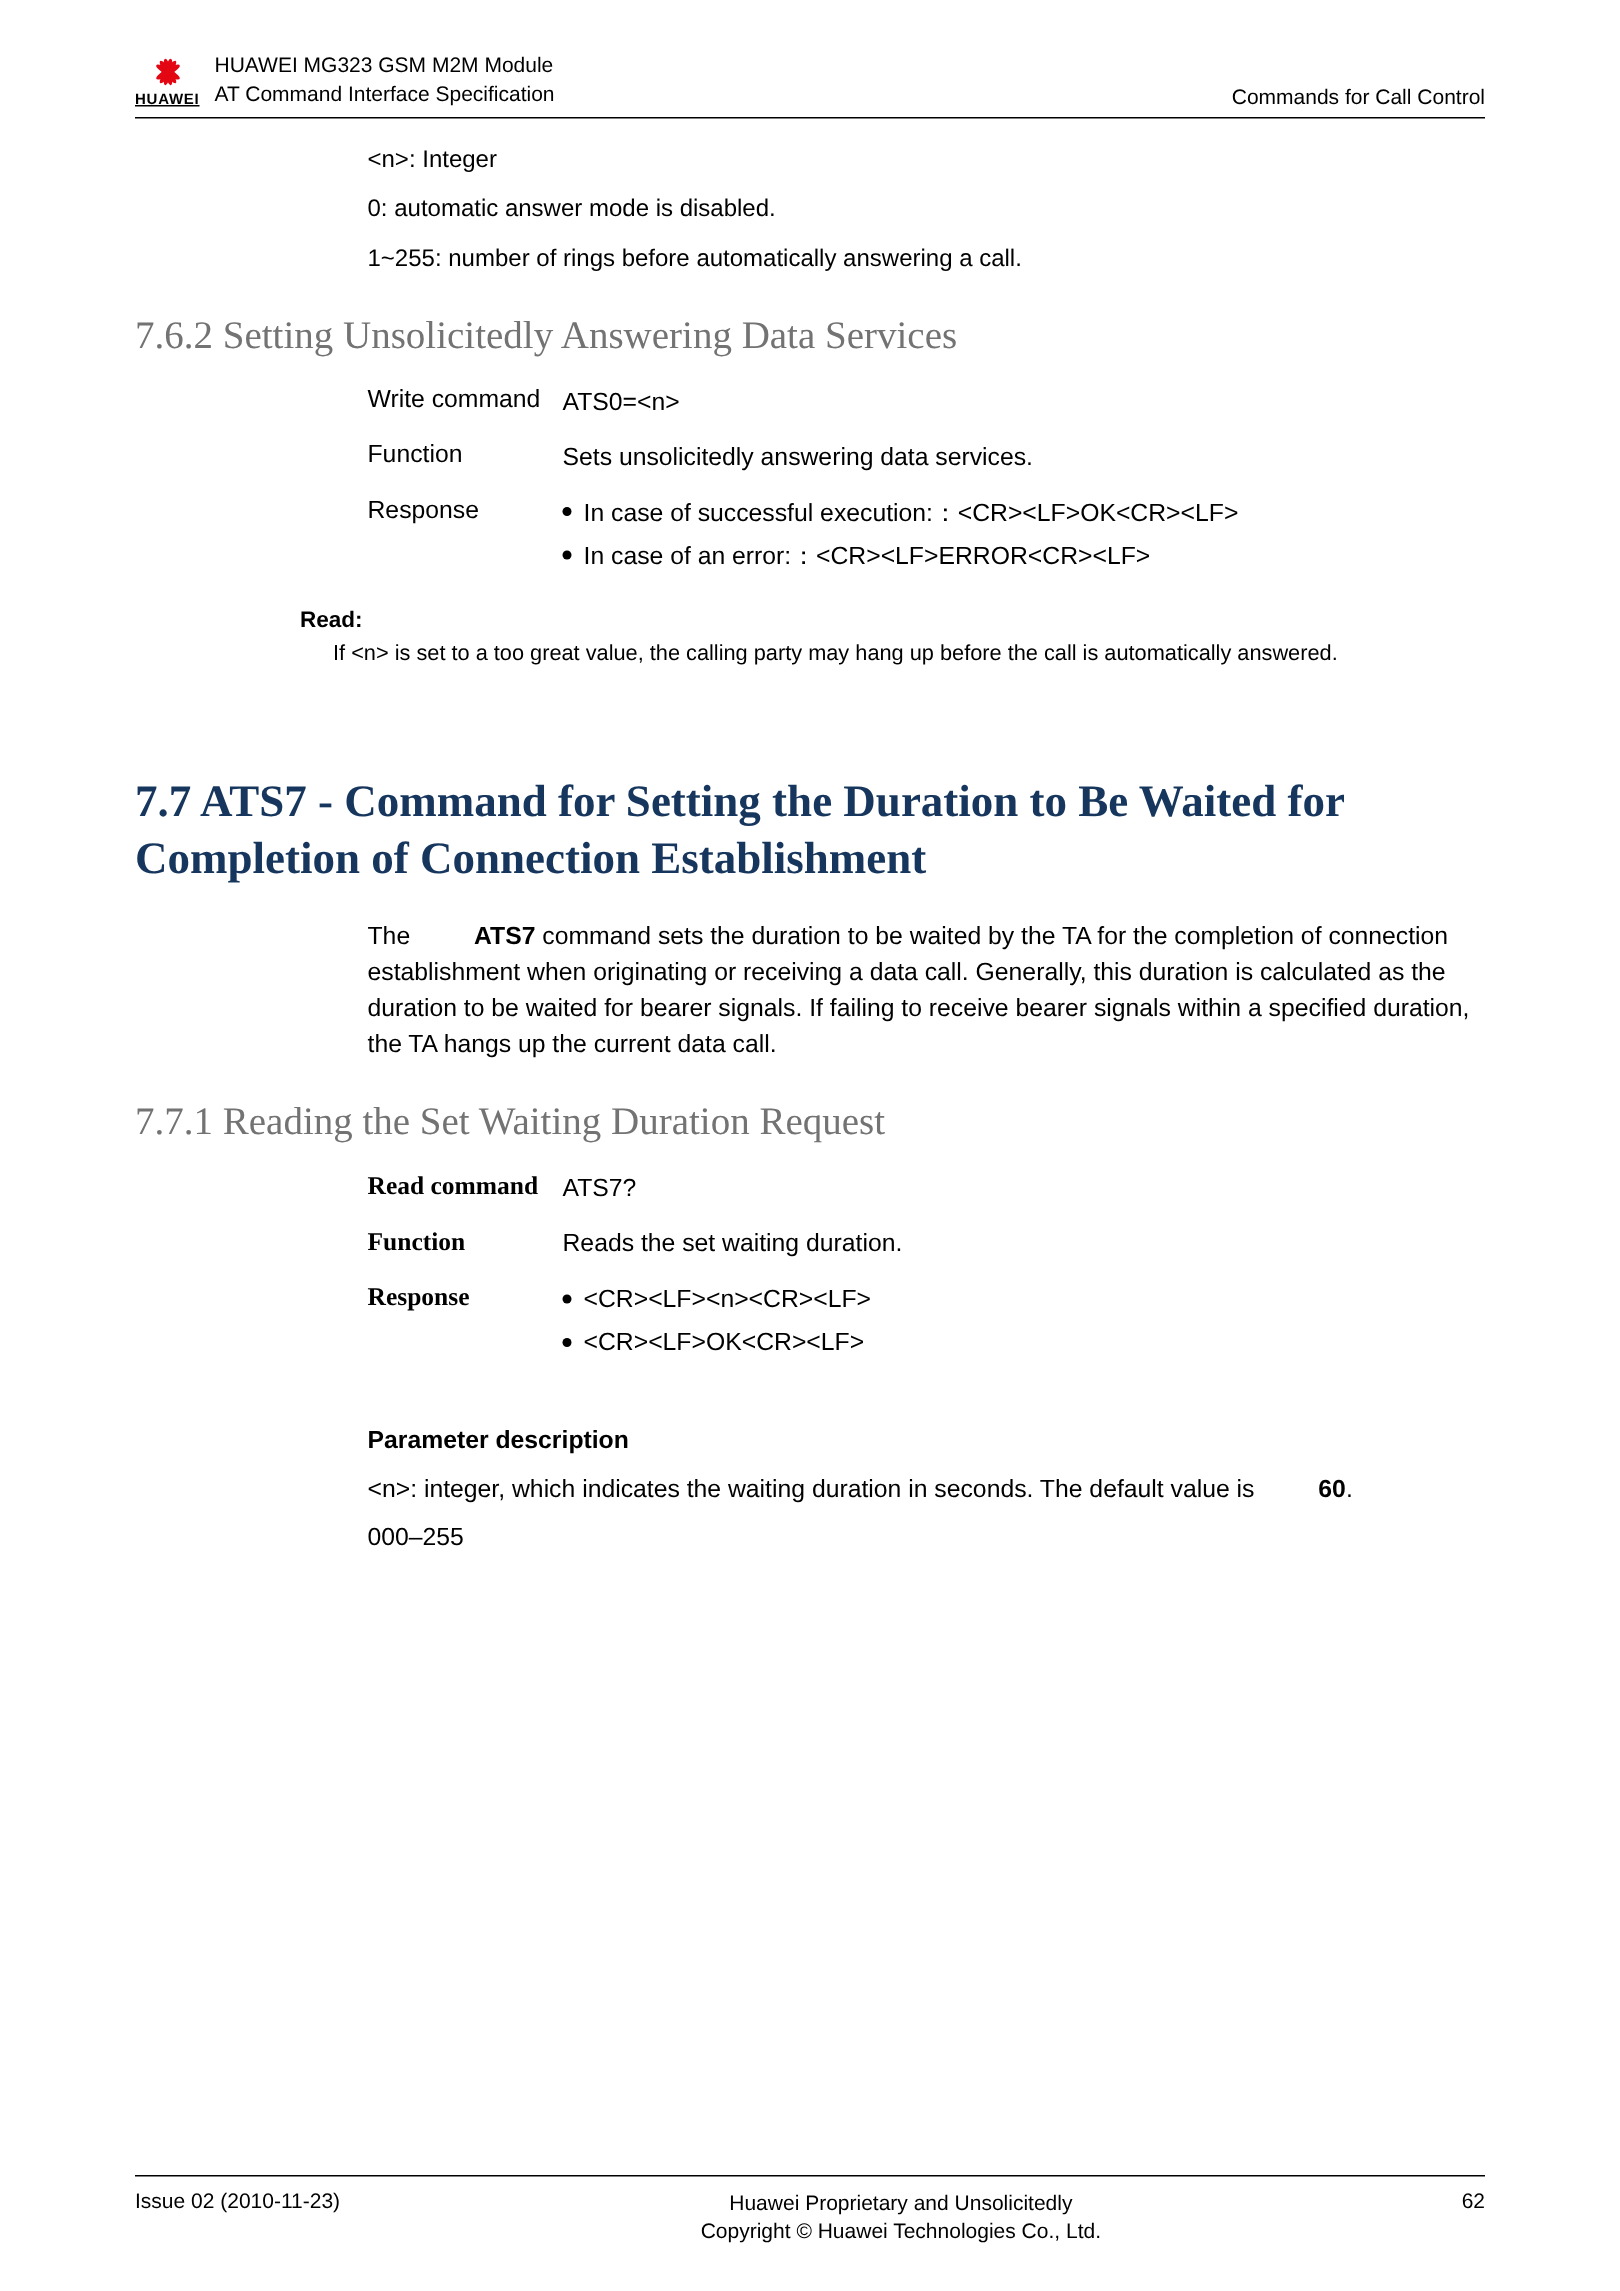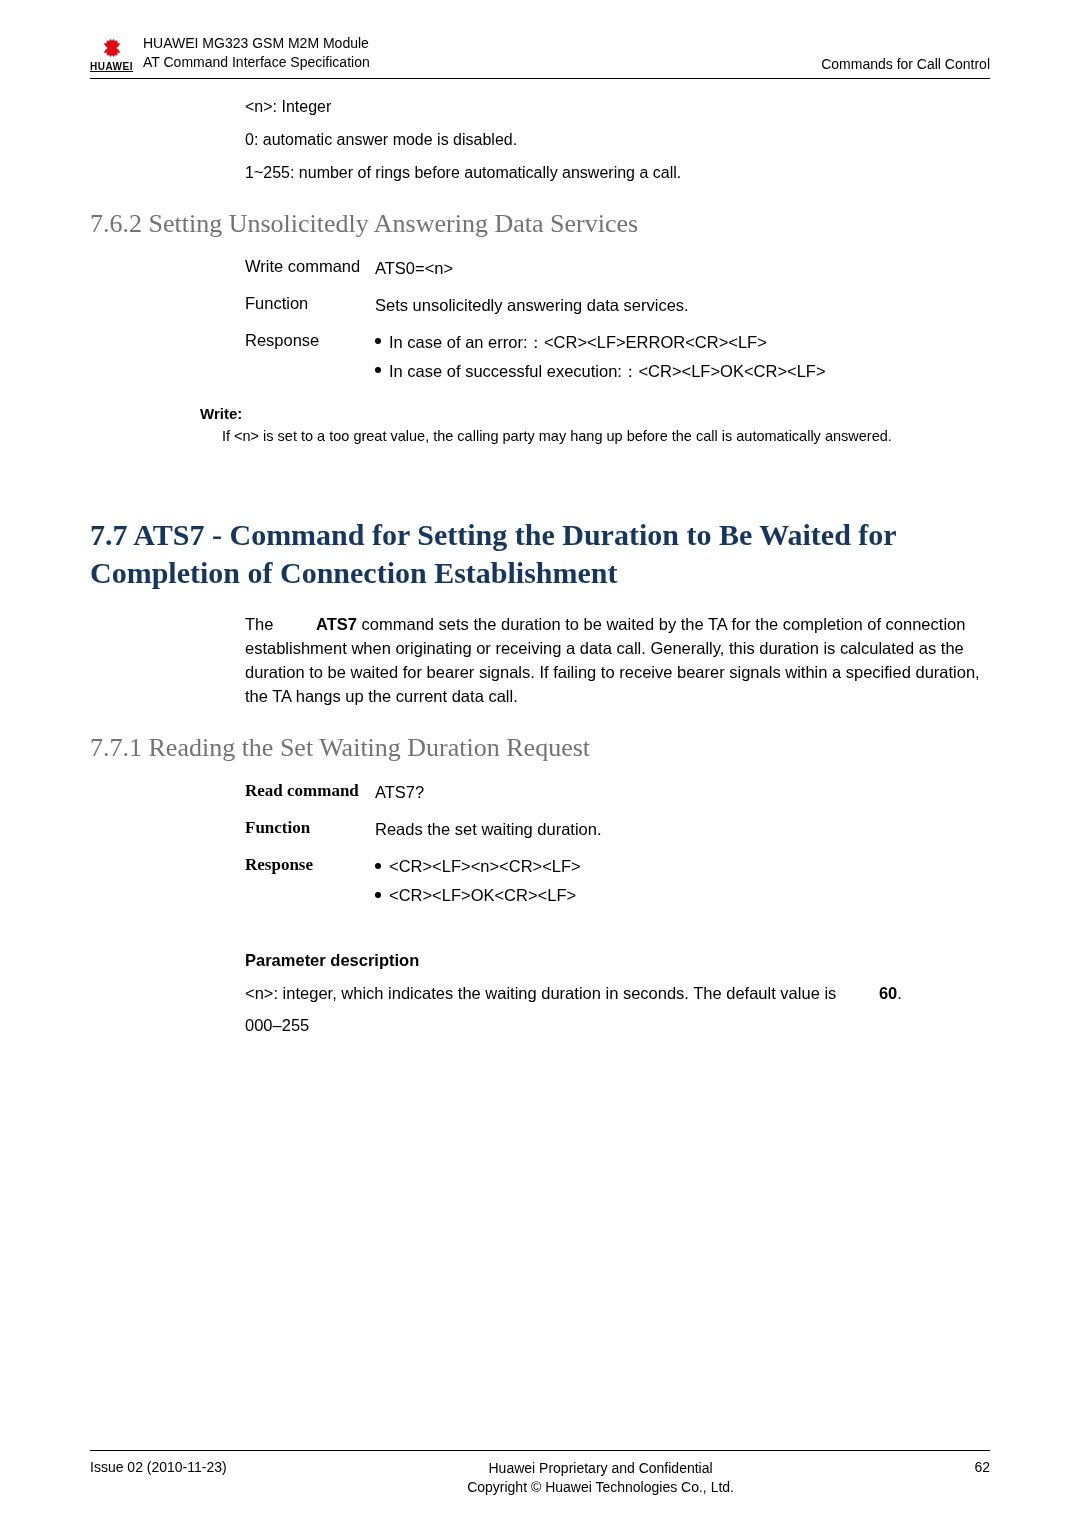--- a/index.html
+++ b/index.html
@@ -87,32 +87,32 @@
       </div>
       <div class="defrow">
         <div class="k">Function</div>
         <div class="v">Sets unsolicitedly answering data services.</div>
       </div>
       <div class="defrow">
         <div class="k">Response</div>
         <div class="v">
           <div class="bullet big">
             <span class="dot"></span>
-            <span>In case of an error:：&lt;CR&gt;&lt;LF&gt;ERROR&lt;CR&gt;&lt;LF&gt;</span>
+            <span>In case of successful execution:：&lt;CR&gt;&lt;LF&gt;OK&lt;CR&gt;&lt;LF&gt;</span>
           </div>
           <div class="bullet big">
             <span class="dot"></span>
-            <span>In case of successful execution:：&lt;CR&gt;&lt;LF&gt;OK&lt;CR&gt;&lt;LF&gt;</span>
+            <span>In case of an error:：&lt;CR&gt;&lt;LF&gt;ERROR&lt;CR&gt;&lt;LF&gt;</span>
           </div>
         </div>
       </div>
     </div>
 
     <div class="notebox">
-      <div class="ntitle">Write:</div>
+      <div class="ntitle">Read:</div>
       <div class="nbody">If &lt;n&gt; is set to a too great value, the calling party may hang up before the call is automatically answered.</div>
     </div>
 
     <h1 class="h1">7.7 ATS7 - Command for Setting the Duration to Be Waited for Completion of Connection Establishment</h1>
 
     <div class="section-body">
       <span>The </span><span class="bold">ATS7</span><span> command sets the duration to be waited by the TA for the completion of connection establishment when originating or receiving a data call. Generally, this duration is calculated as the duration to be waited for bearer signals. If failing to receive bearer signals within a specified duration, the TA hangs up the current data call.</span>
     </div>
 
     <h2 class="h2">7.7.1 Reading the Set Waiting Duration Request</h2>
@@ -146,19 +146,19 @@
       <span>&lt;n&gt;: integer, which indicates the waiting duration in seconds. The default value is </span><span class="bold">60</span><span>.</span>
     </div>
     <div class="gap-sm"></div>
     <div class="section-body">000–255</div>
 
   </div>
 
   <div class="ftr">
     <div>Issue 02 (2010-11-23)</div>
     <div class="ftr-center">
-      <div>Huawei Proprietary and Confidential</div>
+      <div>Huawei Proprietary and Unsolicitedly</div>
       <div>Copyright © Huawei Technologies Co., Ltd.</div>
     </div>
     <div>62</div>
   </div>
 
 </div>
 
 </body></html>

